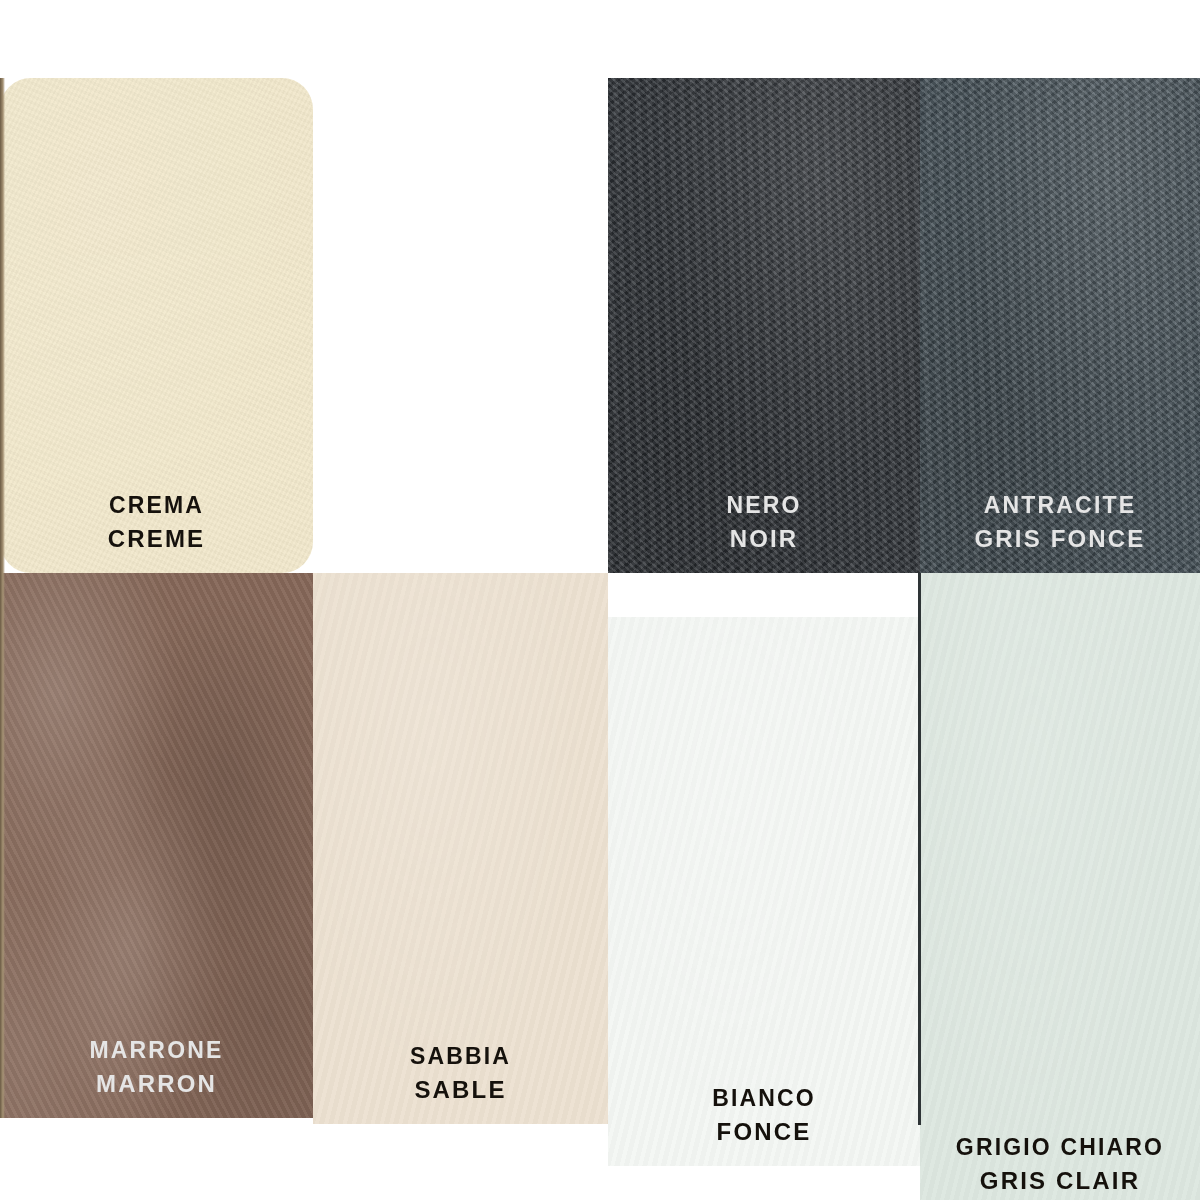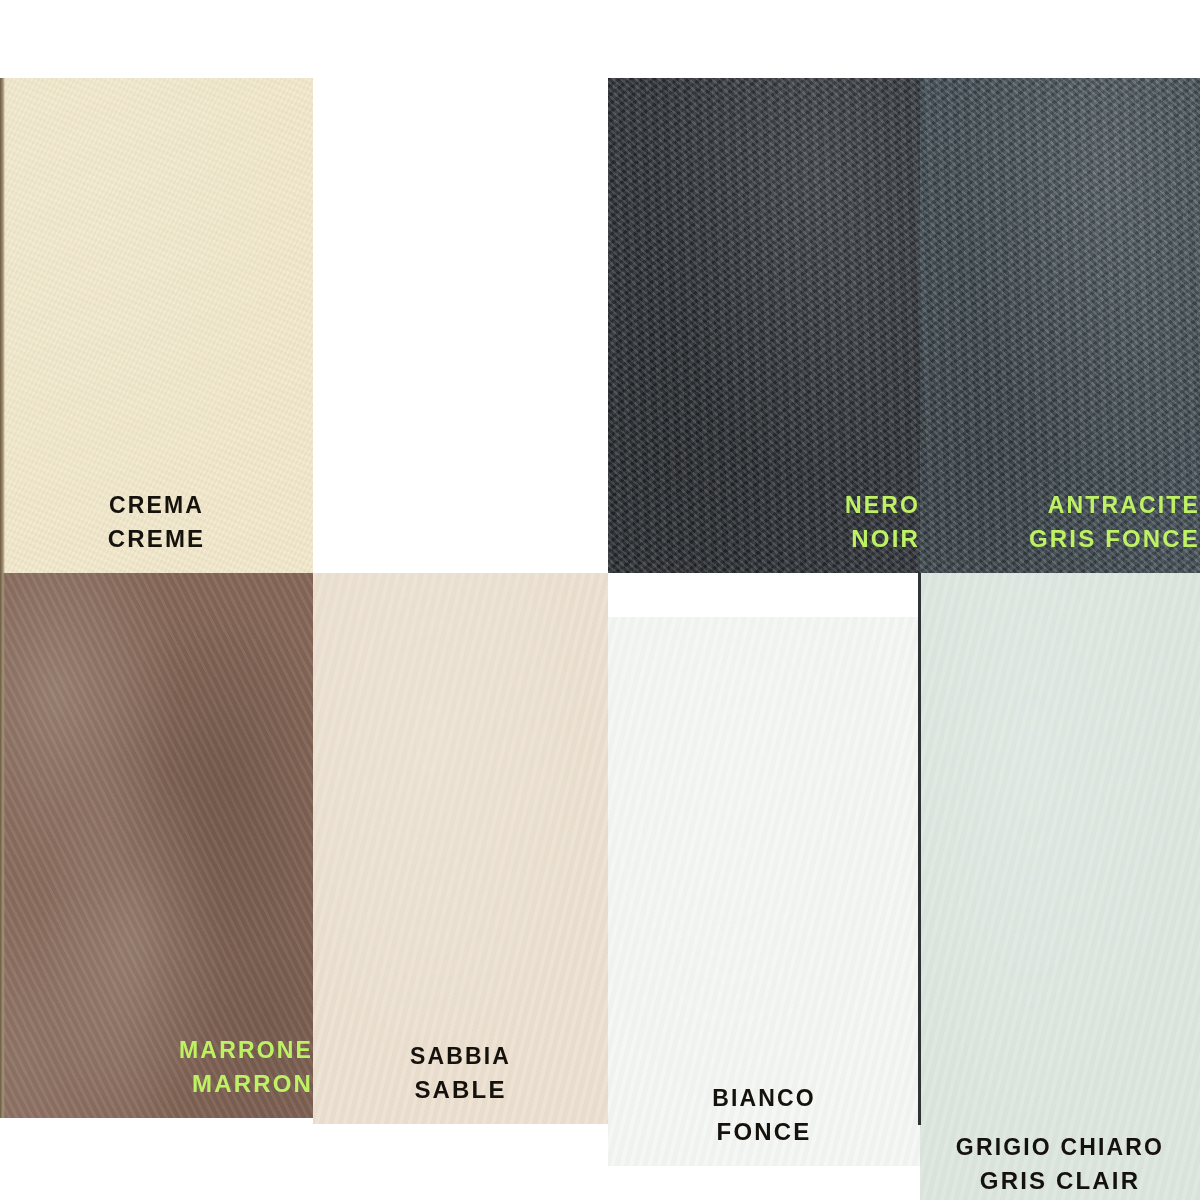--- a/index.html
+++ b/index.html
@@ -95,42 +95,42 @@
     letter-spacing:.135em;
     font-weight:bold;
     line-height:1.45;
     padding-bottom:16px;
     width:100%;
   }
   .caption .it   { display:block; font-size:23px; }
   .caption .fr   { display:block; font-size:24px; }
 
   .caption.dark  { color:#15110c; }
-  .caption.light { color:#bef264;text-align:right; }
+  .caption.light { color:#e5e5e5; }
 
   
   .hairline {
     position:absolute;
     z-index:4;
     background:#2e3436;
   }
 
   
   .edge-left {
     position:absolute;
     z-index:5;
     background:linear-gradient(90deg,#6b5b44,#a59274 60%,rgba(165,146,116,0));
   }
 </style>
 </head>
 <body>
 
 <div id="board">
 
-  <div class="swatch" style="left:0px; top:78px; width:313px; height:495px; background:#f2e9cd;">
+  <div class="swatch" style="left:0px; top:78px; width:313px; height:495px; background:#f2e9cd;border-radius:31px;">
     <div class="grain fine"></div>
     <div class="caption dark">
       <span class="it">CREMA</span>
       <span class="fr">CREME</span>
     </div>
   </div>
 
 
   <div class="swatch" style="left:608px; top:78px; width:312px; height:495px; background:#31353a;">
     <div class="grain stone"></div>

